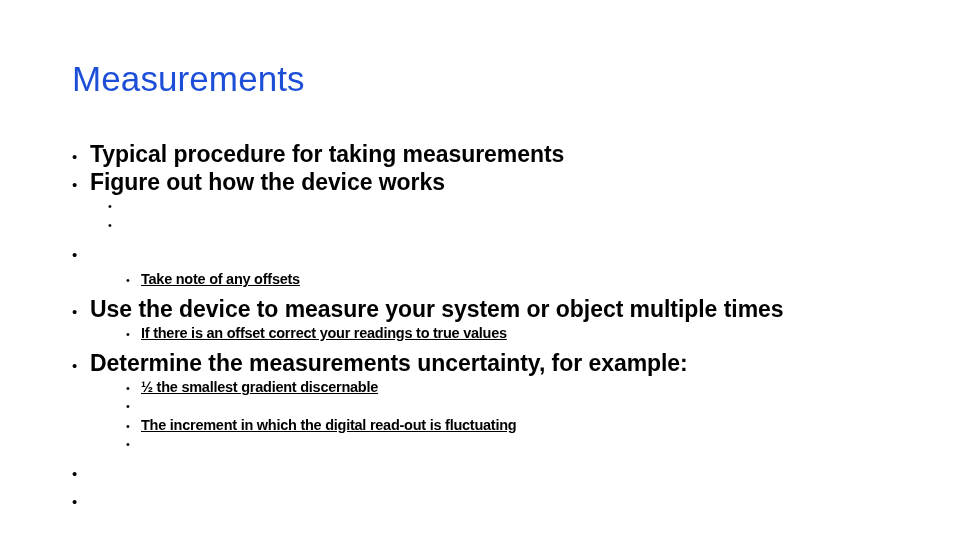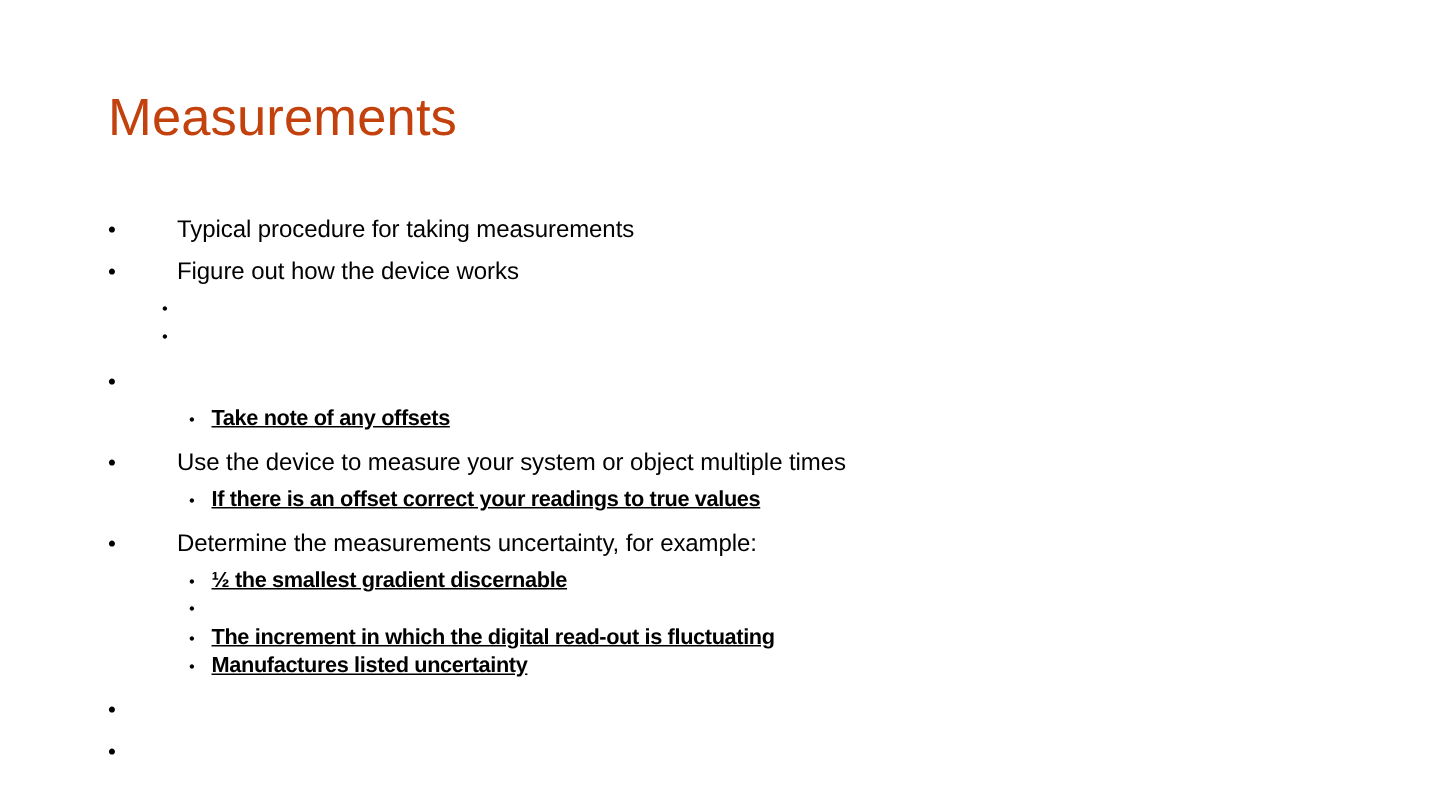--- a/index.html
+++ b/index.html
@@ -25,21 +25,21 @@
   }
 
   .slide-title {
     position: absolute;
     left: 72px;
     top: 57px;
     font-size: 35px;
     line-height: 44px;
     font-weight: 400;
     letter-spacing: 0.1px;
-    color: #c2410c;
+    color: #1d4ed8;
     white-space: nowrap;
   }
 
   .body-area {
     position: absolute;
     left: 72px;
     top: 141px;
     width: 830px;
   }
 
@@ -64,25 +64,24 @@
   .lvl1 {
     margin-left: 0px;
     height: 26px;
   }
   .lvl1 .bullet-mark {
     width: 18px;
     font-size: 15px;
     line-height: 26px;
   }
   .lvl1 .bullet-text {
-    font-size: 16px;
+    font-size: 23px;
     line-height: 26px;
-    font-weight: 400;
+    font-weight: 700;
     letter-spacing: -0.05px;
-    margin-left: 28px;
   }
 
   
   .lvl2 {
     margin-left: 36px;
     height: 19px;
   }
   .lvl2 .bullet-mark {
     width: 15px;
     font-size: 11px;
@@ -183,21 +182,20 @@
       <span class="bullet-mark">•</span>
     </div>
 
     <div class="bullet-row lvl3">
       <span class="bullet-mark">•</span>
       <span class="bullet-text">The increment in which the digital read-out is fluctuating</span>
     </div>
 
     <div class="bullet-row lvl3">
       <span class="bullet-mark">•</span>
-      <span class="bullet-text">Manufactures listed uncertainty</span>
     </div>
 
     <div class="bullet-row lvl1 gap-before">
       <span class="bullet-mark">•</span>
     </div>
 
     <div class="bullet-row lvl1 gap-small">
       <span class="bullet-mark">•</span>
     </div>
 

